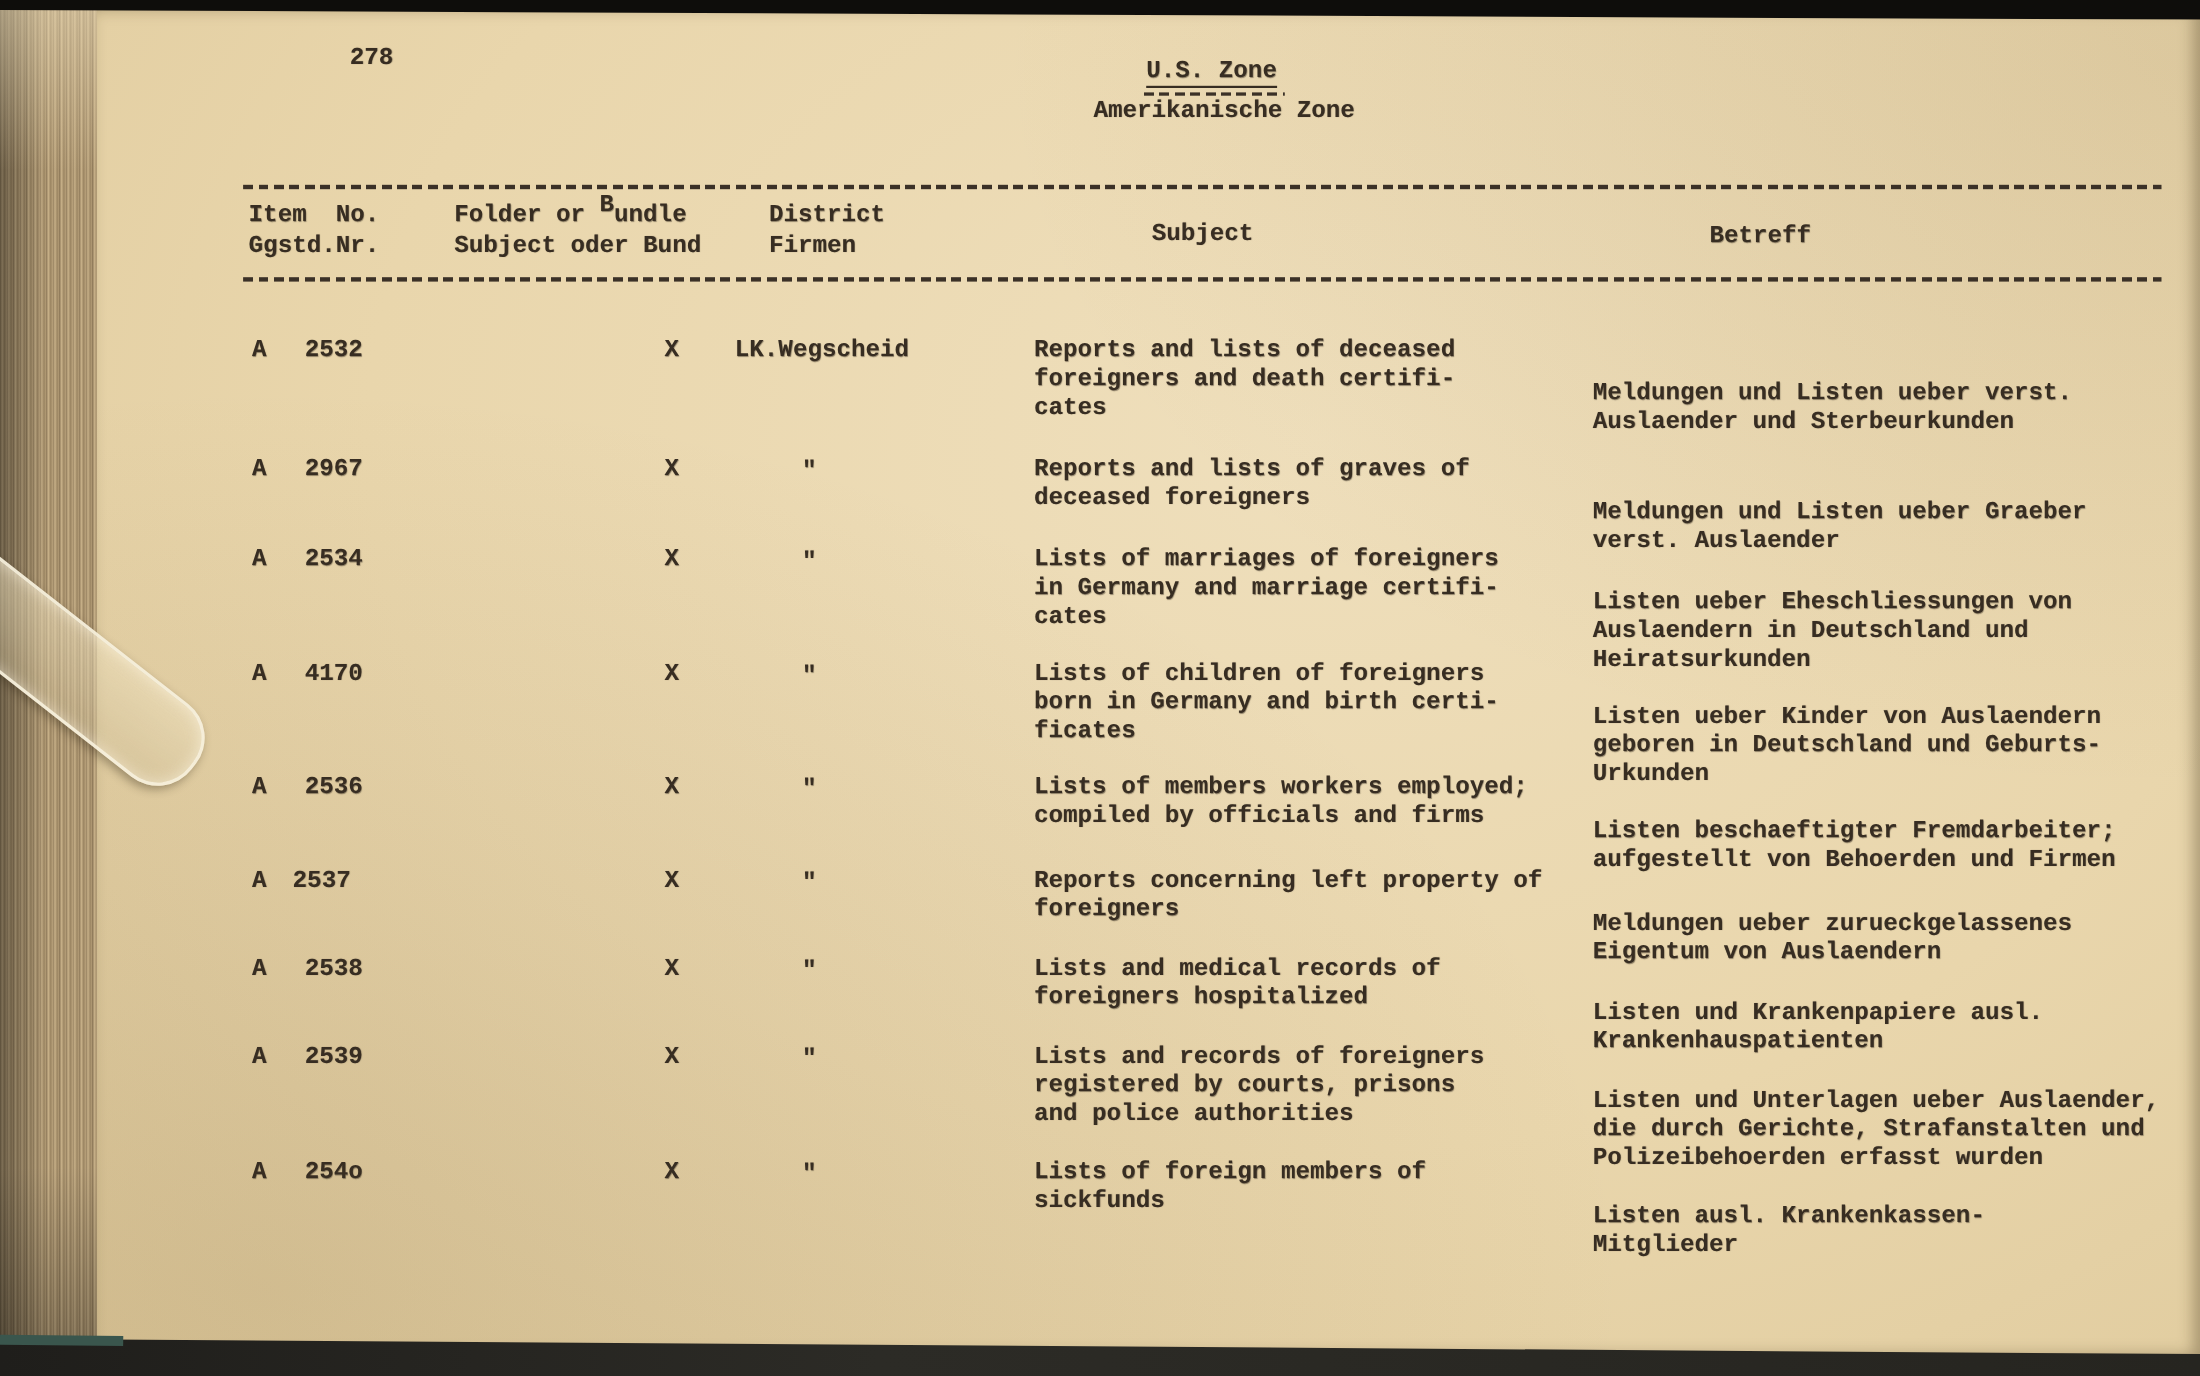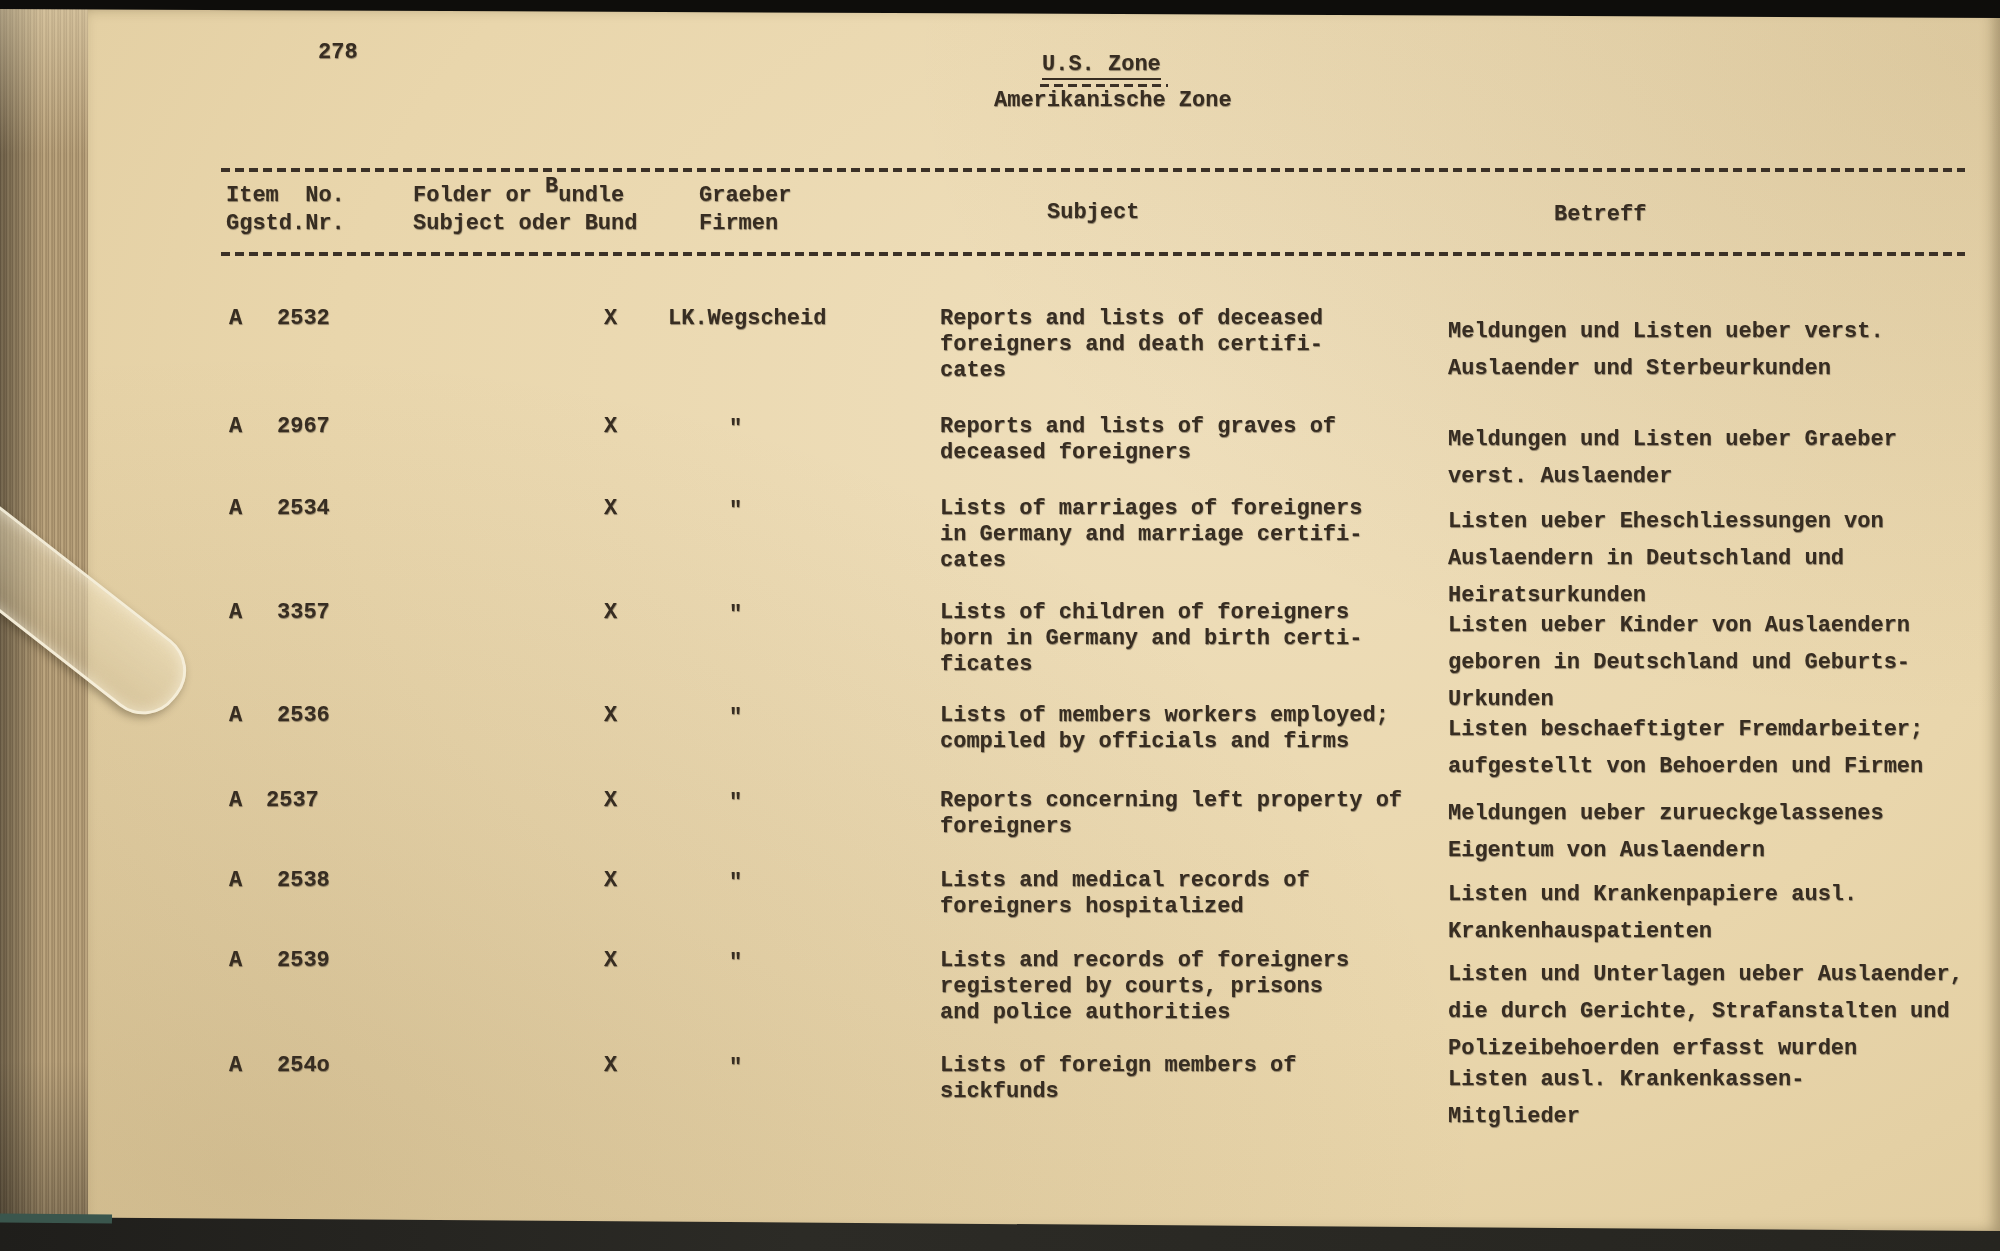--- a/index.html
+++ b/index.html
@@ -29,21 +29,21 @@
     transform:rotate(38deg);transform-origin:100% 50%;
     background:linear-gradient(180deg,rgba(236,223,189,.55),rgba(206,190,152,.40));
     border:3px solid rgba(246,240,220,.92);
     box-shadow:0 4px 9px rgba(50,40,22,.38), inset 0 0 14px rgba(255,250,235,.55);}
 
   
   .typed{position:absolute;white-space:pre;color:#372d22;
     font:bold 22px/26px "Liberation Mono","DejaVu Sans Mono",monospace;
     text-shadow:.5px .5px .8px rgba(55,45,34,.5);}
   .lines{line-height:26px;}
-  .betreff{line-height:37px;}
+  .betreff{line-height:26px;margin-top:32px;}
   .sup{position:relative;top:-9px;}
   .dash-rule{position:absolute;height:4px;
     background:repeating-linear-gradient(90deg,#3b3127 0 9px,rgba(0,0,0,0) 9px 14px);}
   .title-underline{border-bottom:2.5px solid #372d22;padding-bottom:1px;}
 </style>
 </head>
 <body>
 
 <div id="stage">
 
@@ -63,21 +63,21 @@
 
   <div class="dash-rule" style="left:221px;top:168px;width:1744px"></div>
   <div class="dash-rule" style="left:221px;top:252px;width:1744px"></div>
 
   <div class="typed" style="left:226px;top:183px">Item  No.</div>
   <div class="typed" style="left:226px;top:211px">Ggstd.Nr.</div>
 
   <div class="typed" style="left:413px;top:183px"><span>Folder or </span><span class="sup">B</span><span>undle</span></div>
   <div class="typed" style="left:413px;top:211px">Subject oder Bund</div>
 
-  <div class="typed" style="left:699px;top:183px">Graeber</div>
+  <div class="typed" style="left:699px;top:183px">District</div>
   <div class="typed" style="left:699px;top:211px">Firmen</div>
 
   <div class="typed" style="left:1047px;top:200px">Subject</div>
   <div class="typed" style="left:1554px;top:202px">Betreff</div>
 
   <div>
     <span class="typed" style="left:229px;top:306px">A</span>
     <span class="typed" style="left:277px;top:306px">2532</span>
     <span class="typed" style="left:604px;top:306px">X</span>
     <span class="typed" style="left:668px;top:306px">LK.Wegscheid</span>
@@ -107,21 +107,21 @@
     <div class="typed lines" style="left:940px;top:496px">Lists of marriages of foreigners
 in Germany and marriage certifi-
 cates</div>
     <div class="typed lines betreff" style="left:1448px;top:503px">Listen ueber Eheschliessungen von
 Auslaendern in Deutschland und
 Heiratsurkunden</div>
   </div>
 
   <div>
     <span class="typed" style="left:229px;top:600px">A</span>
-    <span class="typed" style="left:277px;top:600px">3357</span>
+    <span class="typed" style="left:277px;top:600px">4170</span>
     <span class="typed" style="left:604px;top:600px">X</span>
     <span class="typed" style="left:729px;top:602px">"</span>
     <div class="typed lines" style="left:940px;top:600px">Lists of children of foreigners
 born in Germany and birth certi-
 ficates</div>
     <div class="typed lines betreff" style="left:1448px;top:607px">Listen ueber Kinder von Auslaendern
 geboren in Deutschland und Geburts-
 Urkunden</div>
   </div>
 

